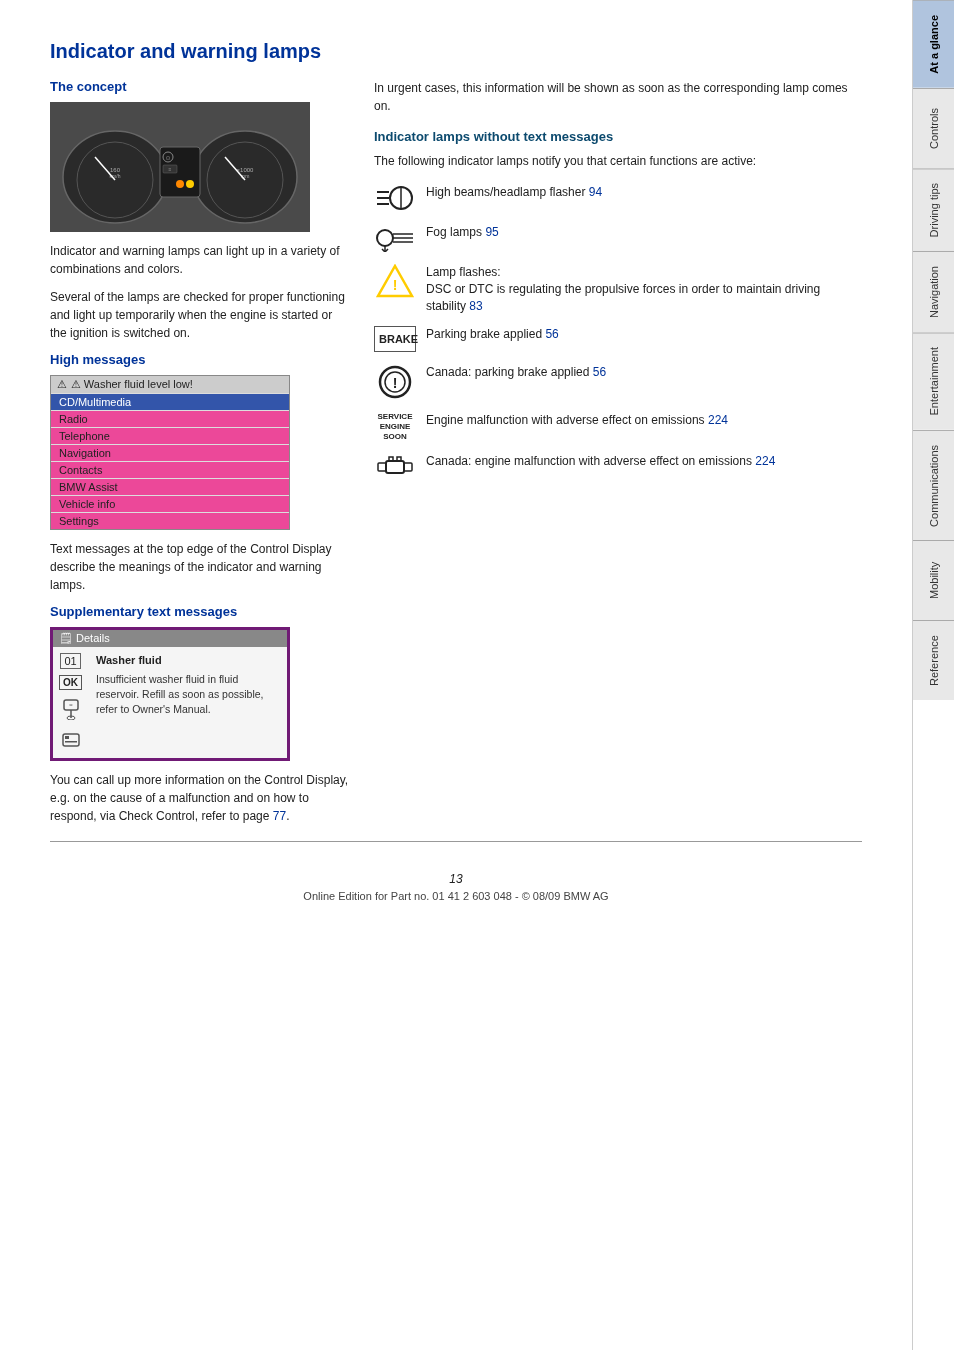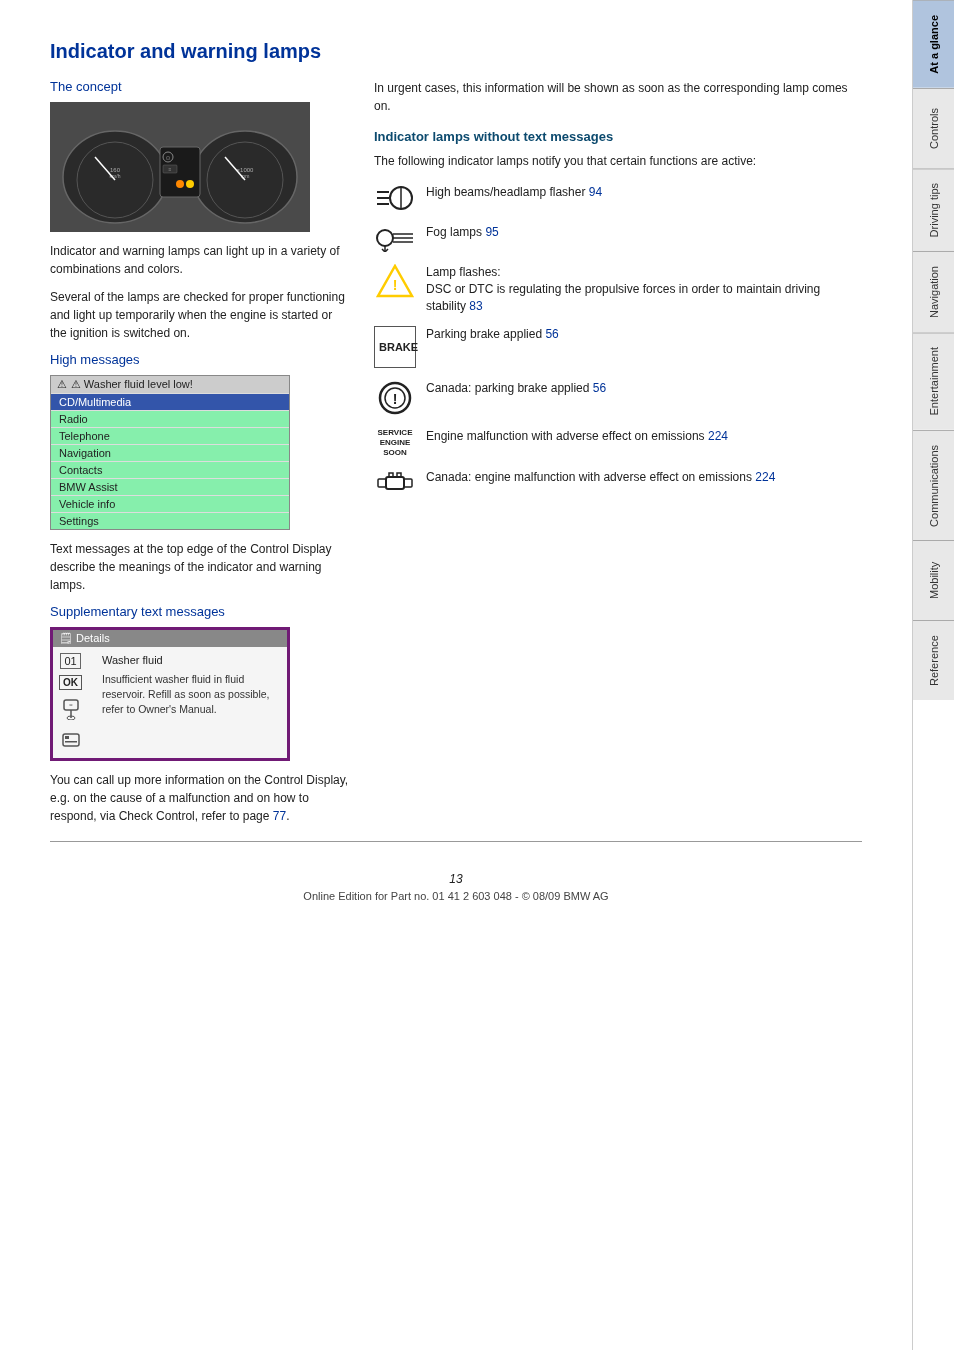--- a/index.html
+++ b/index.html
@@ -79,21 +79,21 @@
     
     .page-title {
       font-size: 20px;
       font-weight: bold;
       color: #003399;
       margin-bottom: 16px;
     }
 
     .section-heading {
       font-size: 13px;
-      font-weight: normal;
+      font-weight: bold;
       color: #003399;
       margin-bottom: 8px;
     }
 
     .body-text {
       font-size: 12px;
       line-height: 1.5;
       margin-bottom: 10px;
       color: #222;
     }
@@ -128,21 +128,21 @@
       background: #ccc;
       padding: 2px 6px;
       display: flex;
       align-items: center;
       gap: 4px;
     }
 
     .msg-box-item {
       padding: 2px 8px;
       border-top: 1px solid #ddd;
-      background: #86efac;
+      background: #ec4899;
     }
 
     .msg-box-item.selected {
       background: #3355aa;
       color: #fff;
     }
 
     
     .supp-box {
       border: 3px solid #701a75;
@@ -155,21 +155,21 @@
     .supp-box-header {
       background: #888;
       color: #fff;
       padding: 2px 6px;
       font-size: 11px;
     }
 
     .supp-box-inner {
       display: flex;
       padding: 6px;
-      gap: 20px;
+      gap: 14px;
     }
 
     .supp-box-icons {
       display: flex;
       flex-direction: column;
       align-items: center;
       gap: 4px;
     }
 
     .supp-box-text-area {
@@ -215,21 +215,21 @@
     }
 
     .lamp-desc a, .lamp-link {
       color: #003399;
       text-decoration: none;
     }
 
     
     .brake-box {
       border: 1px solid #555;
-      padding: 14px 4px;
+      padding: 6px 4px;
       font-size: 11px;
       font-weight: bold;
       width: 42px;
       text-align: center;
     }
 
     .service-box {
       font-size: 9px;
       font-weight: bold;
       text-align: center;
@@ -380,21 +380,21 @@
 
               <div style="margin-top:4px;">
                 <svg width="20" height="20" viewBox="0 0 20 20">
                   <rect x="2" y="4" width="16" height="12" rx="2" fill="none" stroke="#555" stroke-width="1.5"></rect>
                   <rect x="4" y="6" width="4" height="3" fill="#555"></rect>
                   <rect x="4" y="11" width="12" height="1.5" fill="#555"></rect>
                 </svg>
               </div>
             </div>
             <div class="supp-box-text-area">
-              <div style="font-weight:normal; margin-bottom:4px;">Washer fluid</div>
+              <div style="font-weight:bold; margin-bottom:4px;">Washer fluid</div>
               <div style="font-size:10.5px; line-height:1.4; color:#333;">Insufficient washer fluid in fluid reservoir. Refill as soon as possible, refer to Owner's Manual.</div>
             </div>
           </div>
         </div>
 
         <p class="body-text">
           You can call up more information on the Control Display, e.g. on the cause of a malfunction and on how to respond, via Check Control, refer to page <span class="lamp-link">77</span>.
         </p>
 
       </div>

